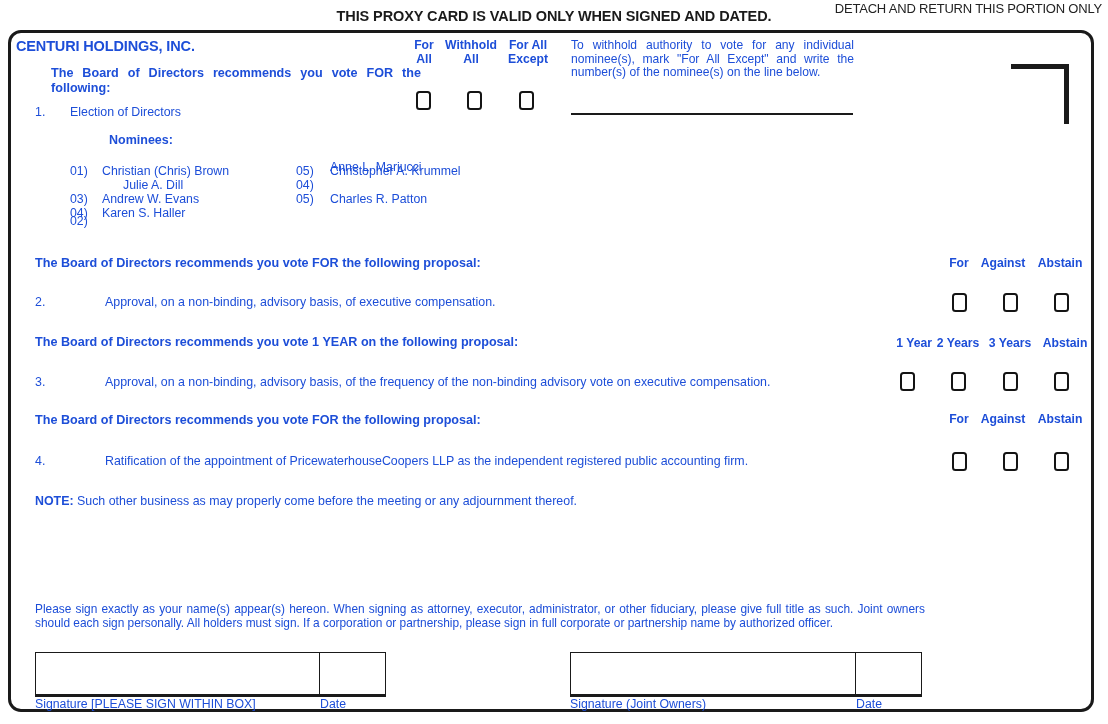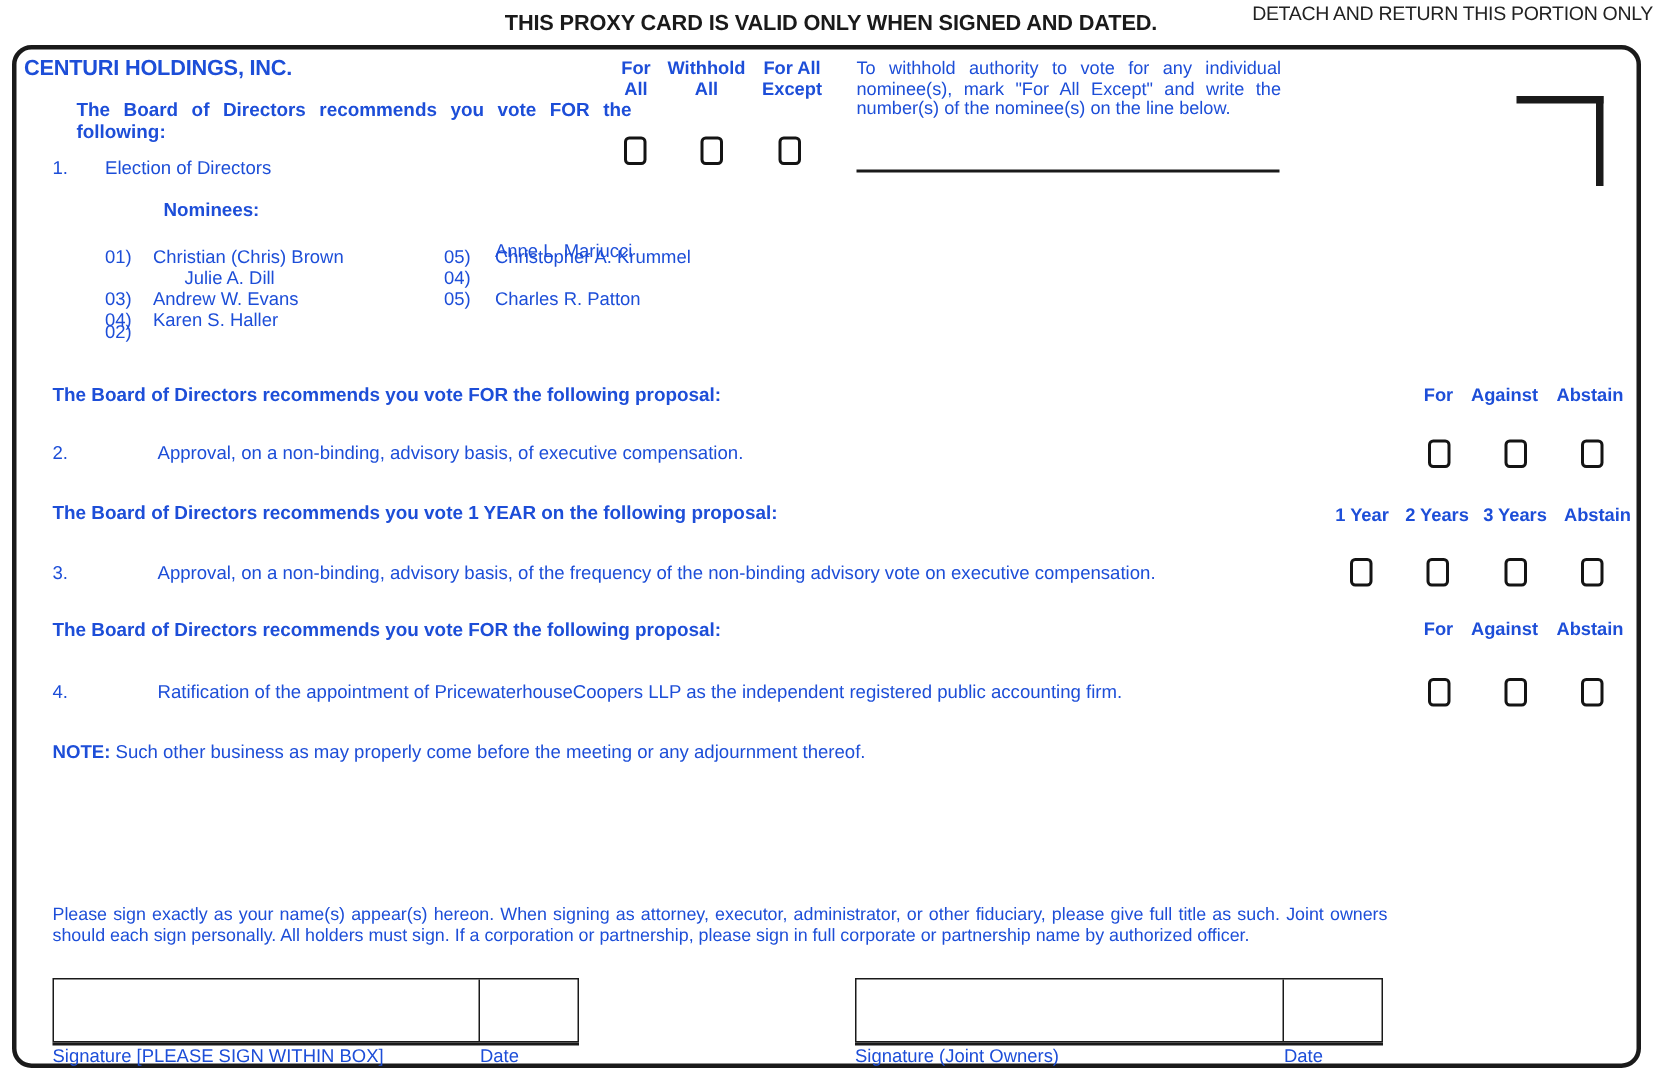--- a/index.html
+++ b/index.html
@@ -264,21 +264,21 @@
 <div class="txt vote-head" style="left:1029px; top:256px; width:62px;">Abstain</div>
 
 <div class="txt prop-num" style="left:35px; top:295px;">2.</div>
 <div class="txt prop-text" style="left:70px; top:295px;">Approval, on a non-binding, advisory basis, of executive compensation.</div>
 
 <div class="checkbox" style="left:952px; top:293px;"></div>
 <div class="checkbox" style="left:1003px; top:293px;"></div>
 <div class="checkbox" style="left:1054px; top:293px;"></div>
 
 <div class="txt board-rec" style="left:35px; top:335px;">The Board of Directors recommends you vote 1 YEAR on the following proposal:</div>
-<div class="txt vote-head" style="left:884px; top:336px; width:48px;">1 Year</div>
+<div class="txt vote-head" style="left:884px; top:336px; width:48px;text-align:right;">1 Year</div>
 <div class="txt vote-head" style="left:932px; top:336px; width:52px;">2 Years</div>
 <div class="txt vote-head" style="left:984px; top:336px; width:52px;text-align:center;">3 Years</div>
 <div class="txt vote-head" style="left:1034px; top:336px; width:62px;">Abstain</div>
 
 <div class="txt prop-num" style="left:35px; top:375px;">3.</div>
 <div class="txt prop-text" style="left:70px; top:375px;">Approval, on a non-binding, advisory basis, of the frequency of the non-binding advisory vote on executive compensation.</div>
 
 <div class="checkbox" style="left:900px; top:372px;"></div>
 <div class="checkbox" style="left:951px; top:372px;"></div>
 <div class="checkbox" style="left:1003px; top:372px;"></div>

